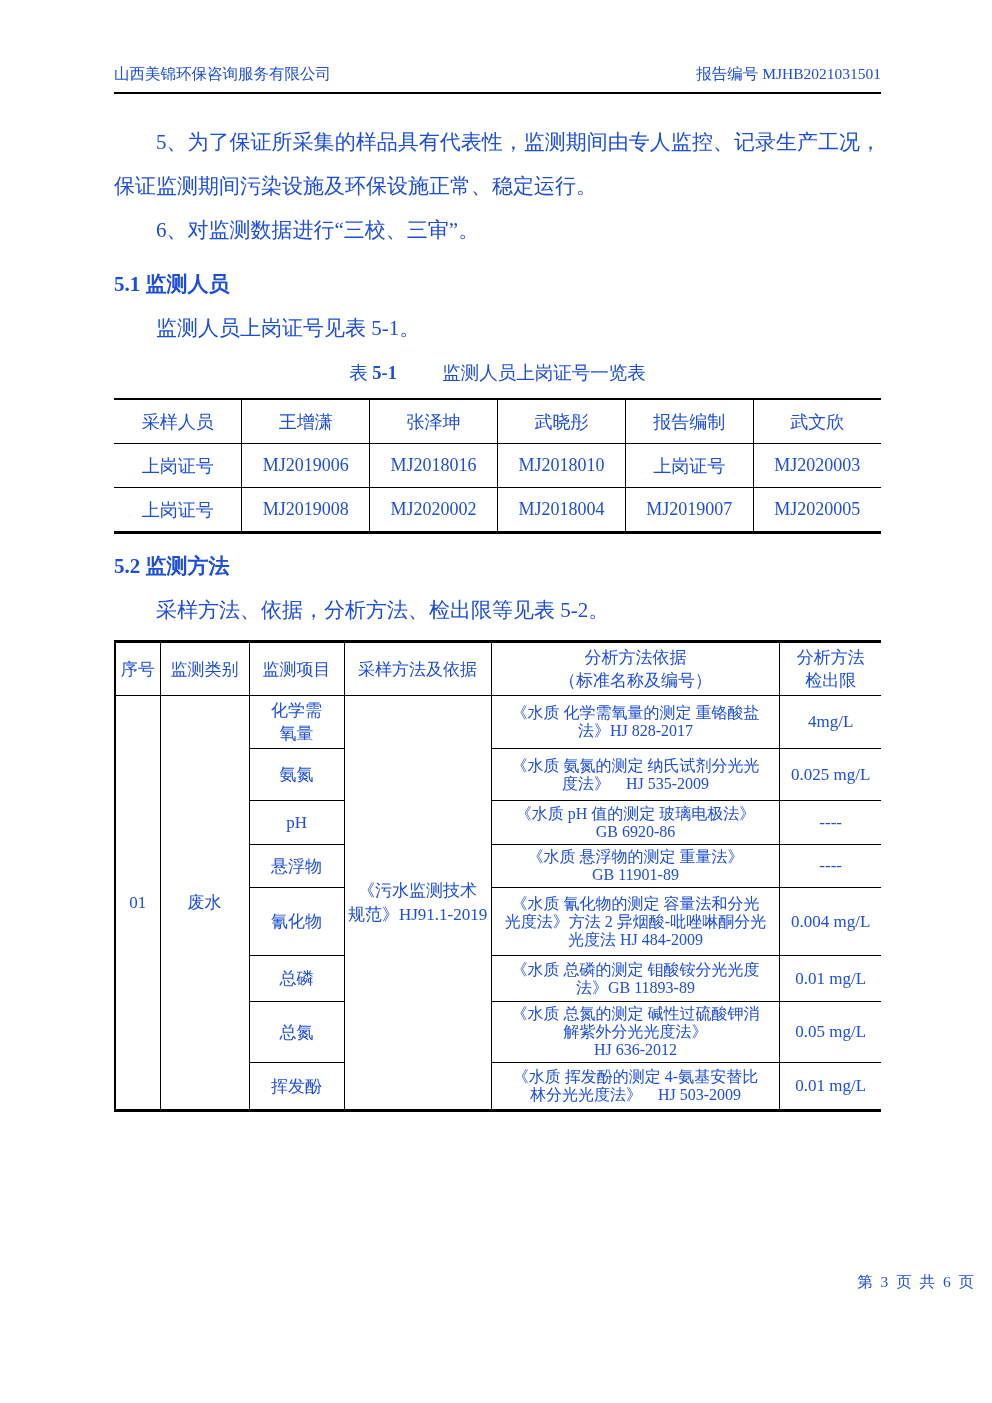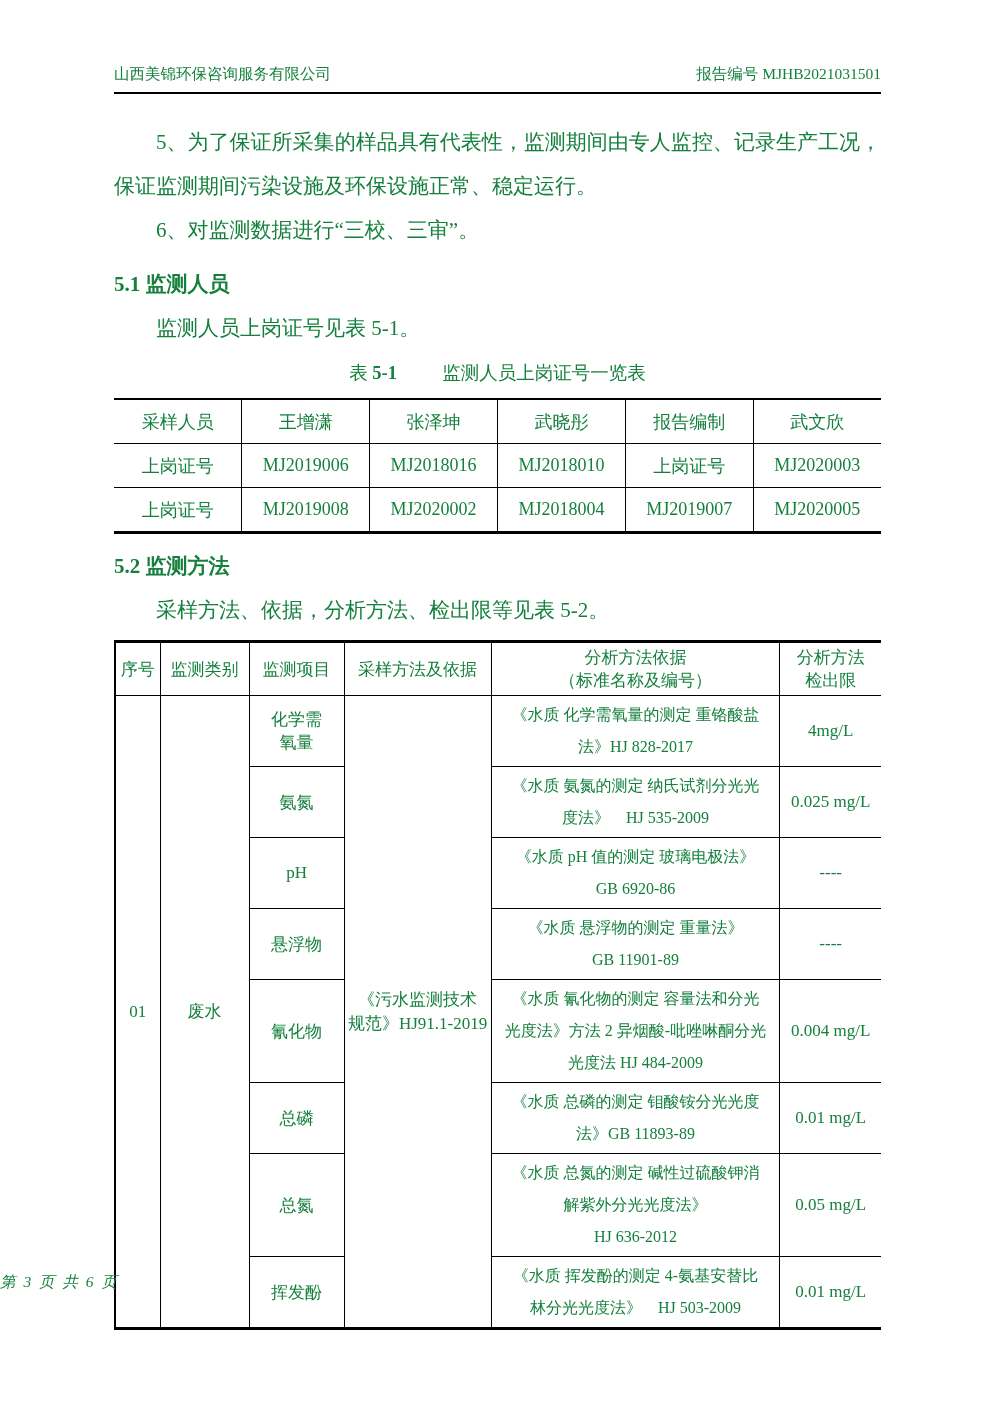--- a/index.html
+++ b/index.html
@@ -1,17 +1,17 @@
 <!DOCTYPE html>
 <html lang="zh"><head>
 <meta charset="utf-8">
 <style>
   html,body{margin:0;padding:0;background:#888;}
   .page{
-    width:992px;height:1403px;margin:0 auto;background:#ffffff;color:#15803d;
+    width:992px;height:1403px;margin:0 auto;background:#ffffff;color:#1d4ed8;
     font-family:"Liberation Serif","DejaVu Serif",serif;
     position:relative;box-sizing:border-box;
     padding:0 111px 0 114px;overflow:hidden;
   }
   
   .doc-header{display:flex;justify-content:space-between;align-items:flex-end;
     padding-top:64px;font-size:15.5px;}
   .header-rule{border:none;border-top:2px solid #000;margin:7px 0 0 0;}
   
   .body-text{font-size:21px;line-height:44px;text-indent:2em;margin:0;text-align:justify;}
@@ -29,25 +29,25 @@
   .t1 td:last-child{border-right:none;}
   
   table.t2{width:100%;border-collapse:collapse;table-layout:fixed;margin-top:8px;
     border-top:3px solid #000;border-bottom:3.5px solid #000;border-left:2px solid #000;
     font-size:17px;padding-left:32px;}
   .t2 th,.t2 td{border:1.8px solid #000;text-align:center;vertical-align:middle;
     padding:3px 2px;font-weight:normal;}
   .t2 .last{border-right:none;}
   .t2 tr.hrow{height:54px;}
   .prewrap{white-space:pre-line;}
-  .method{font-size:16px;line-height:32px;}
+  .method{font-size:16px;line-height:18px;}
   .sampling{font-size:17px;line-height:24px;}
   
-  .doc-footer{position:absolute;top:1272px;left:0;right:0;text-align:left;
-    font-size:15.5px;letter-spacing:2px;font-style:italic;}
+  .doc-footer{position:absolute;top:1272px;left:0;right:16px;text-align:right;
+    font-size:15.5px;letter-spacing:2px;}
 </style>
 </head>
 <body>
 
 <div class="page">
 
   <div class="doc-header">
     <span>山西美锦环保咨询服务有限公司</span>
     <span>报告编号 MJHB2021031501</span>
   </div>

